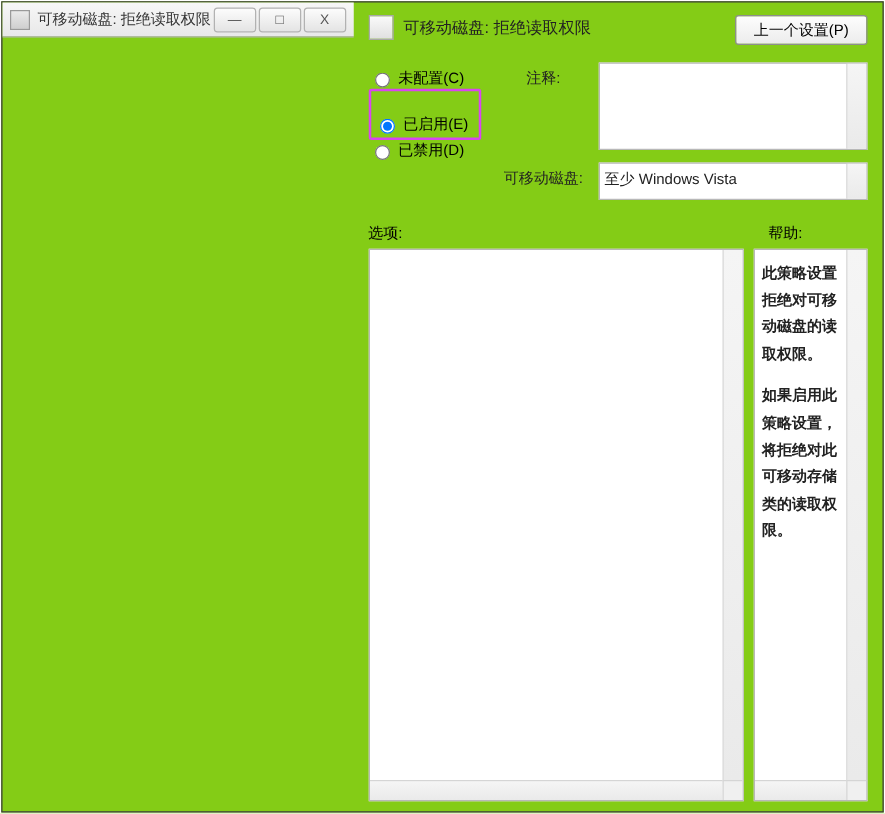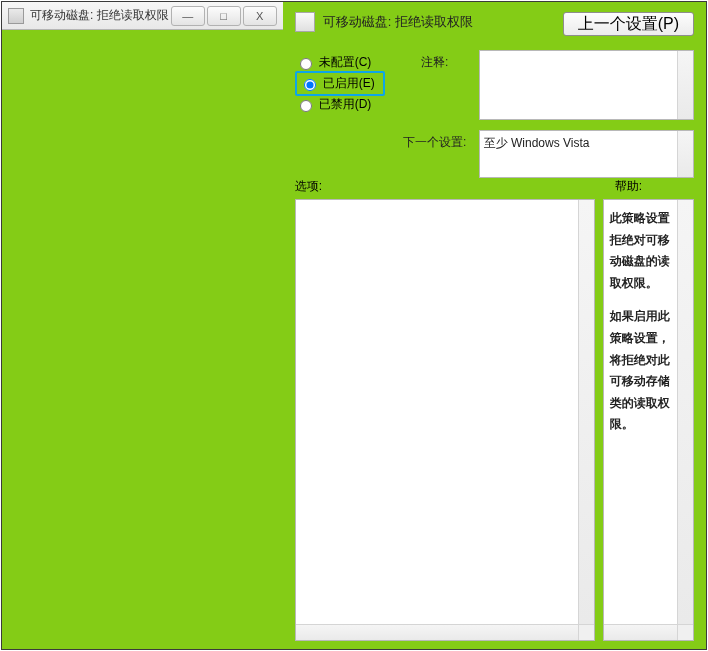--- a/index.html
+++ b/index.html
@@ -61,57 +61,57 @@
   }
   .policy-title { color: #222; font-size: 13px; }
   .nav-btns { margin-left: auto; display: flex; gap: 10px; }
   .btn {
     min-width: 100px; height: 24px;
     border: 1px solid #8e8e8e;
     border-radius: 3px;
     background: linear-gradient(#fdfdfd,#ececec);
     display: inline-flex; align-items: center; justify-content: center;
     padding: 0 14px;
-    font-size: 16px;
+    font-size: 12px;
     cursor: default;
   }
   .btn.primary { border-color: #5b8ec6; box-shadow: 0 0 0 1px #bcd4ee inset; }
   .config-row { display: flex; margin-top: 14px; gap: 14px; }
   .radio-col { width: 90px; display: flex; flex-direction: column; padding-top: 4px; }
   .radio-item { display: flex; align-items: center; gap: 4px; }
   .radio { width: 12px; height: 12px; }
   .radio-label { white-space: nowrap; }
-  .highlight-red { border: 2px solid #0ea5e9; padding: 2px 4px 2px 2px; border-radius: 2px; }
+  .highlight-red { border: 2px solid #d946ef; padding: 18px 4px 2px 2px; border-radius: 2px; }
   .fields-col { flex: 1; display: flex; flex-direction: column; gap: 10px; }
   .field-row { display: flex; align-items: flex-start; gap: 8px; }
   .field-label { width: 72px; text-align: center; color: #222; padding-top: 4px; }
   .textarea-wrap {
     flex: 1;
     border: 1px solid #b8b8b8;
     background: #fff;
     height: 70px;
     position: relative;
   }
   .scroll-indicator-v {
     width: 16px;
     background: linear-gradient(#f5f5f5,#eaeaea);
     border-left: 1px solid #d5d5d5;
     position: absolute; right: 0; top: 0; bottom: 0;
   }
   .select-wrap {
     flex: 1;
     border: 1px solid #b8b8b8;
     background: #fff;
-    height: 48px;
+    height: 30px;
     position: relative;
     display: flex; align-items: flex-start;
     padding: 4px 18px 0 4px;
     color: #222;
   }
-  .labels-row { display: flex; }
+  .labels-row { display: flex; margin-top: 18px; }
   .labels-row .col-left { width: 300px; }
   .labels-row .col-right { flex: 1; padding-left: 20px; }
   .panes-row { display: flex; gap: 8px; flex: 1; margin-top: 4px; }
   .pane {
     border: 1px solid #b8b8b8;
     background: #fff;
     position: relative;
     overflow: hidden;
   }
   .pane-left { width: 300px; }
@@ -195,21 +195,21 @@
 
       <div class="fields-col">
         <div class="field-row">
           <div class="field-label">注释:</div>
           <div class="textarea-wrap">
             <span></span>
             <div class="scroll-indicator-v"></div>
           </div>
         </div>
         <div class="field-row">
-          <div class="field-label">下一个设置:</div>
+          <div class="field-label">可移动磁盘:</div>
           <div class="select-wrap">
             <span>至少 Windows Vista</span>
             <div class="scroll-indicator-v"></div>
           </div>
         </div>
       </div>
     </div>
 
     <div class="labels-row">
       <div class="col-left">选项:</div>

